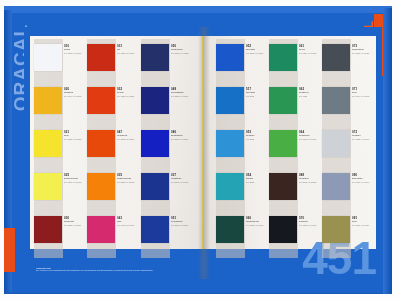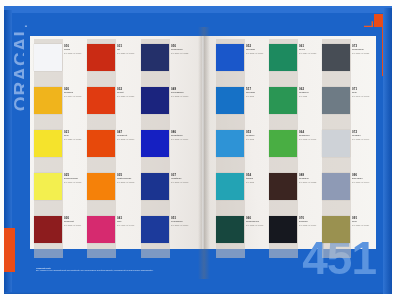--- a/index.html
+++ b/index.html
@@ -52,21 +52,21 @@
   .oracal-left{
     left:6px;top:18px;font-size:19px;color:#7fa8e4;
   }
   .oracal-right{
     right:16px;top:14px;font-size:12px;color:#ef5a23;
   }
 
   
   .spread{
     position:absolute;left:20px;top:21px;width:358px;height:252px;
-    background:#ffffff;
+    background:#fde047;
   }
   .page{
     position:absolute;top:0;height:100%;
     background:#f5f3f0;
   }
   .page-left{left:0;width:178px;
     background:linear-gradient(95deg,#f7f6f3 0%,#f2efec 70%,#e6e2de 100%);}
   .page-right{left:180px;width:178px;
     background:linear-gradient(265deg,#f7f6f3 0%,#f2efec 70%,#e4e0db 100%);}
   .gutter{

